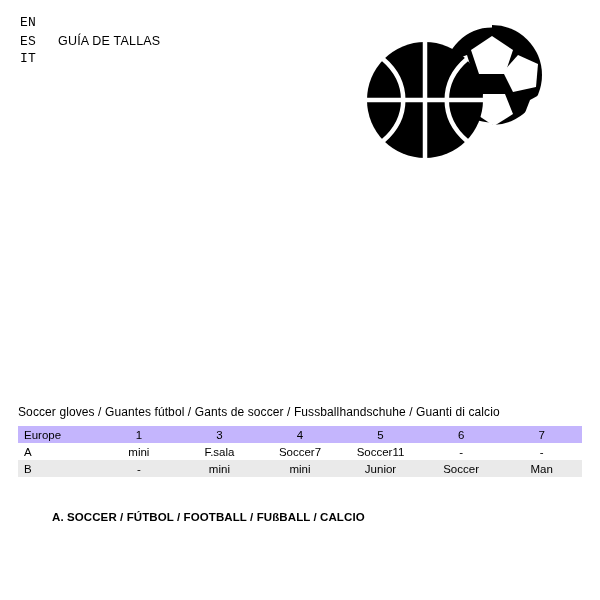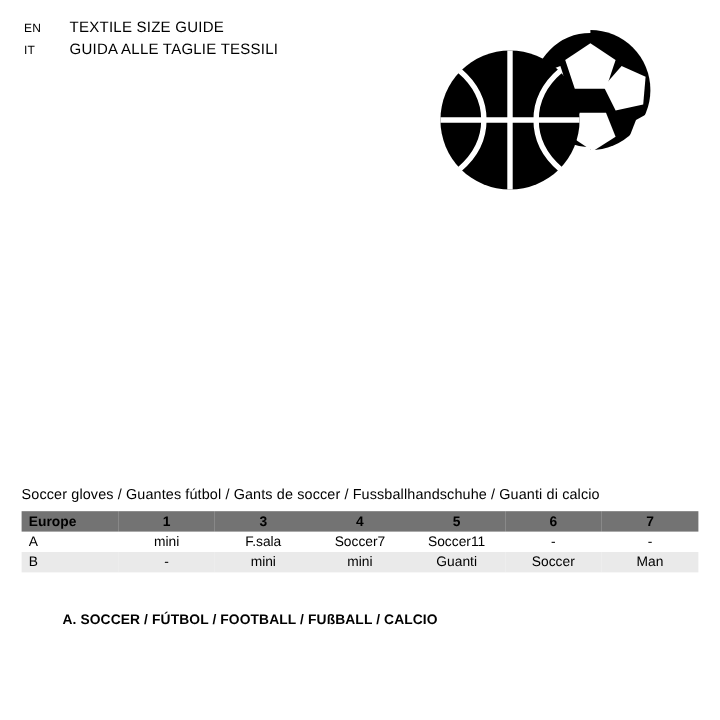--- a/index.html
+++ b/index.html
@@ -24,22 +24,23 @@
     width: 300px;
   }
   .lang-row {
     display: flex;
     align-items: baseline;
     height: 18px;
     line-height: 18px;
   }
   .lang-code {
     width: 38px;
-    font-size: 10px;
+    font-size: 13px;
     letter-spacing: 0.2px;
+    font-family: Liberation Mono, monospace;
   }
   .lang-text {
     font-size: 12.5px;
     letter-spacing: 0.2px;
     white-space: nowrap;
   }
 
   
   .balls {
     position: absolute;
@@ -71,22 +72,21 @@
   }
   table.size-table td {
     font-size: 11.5px;
     height: 15px;
     padding: 1px 0;
     text-align: center;
     vertical-align: middle;
     border: none;
   }
   table.size-table tr.header-row td {
-    background: #737373;
-    font-weight: bold;
+    background: #c4b5fd;
   }
   table.size-table tr.row-b td {
     background: #eaeaea;
   }
   table.size-table td.label-cell {
     text-align: left;
     padding-left: 6px;
   }
 
   
@@ -104,25 +104,27 @@
     letter-spacing: 0.1px;
     white-space: nowrap;
   }
 </style>
 </head>
 <body>
 
 <div class="lang-block">
   <div class="lang-row">
     <span class="lang-code">EN</span>
-    <span class="lang-text">TEXTILE SIZE GUIDE</span>
+  </div>
+  <div class="lang-row">
+    <span class="lang-code">ES</span>
+    <span class="lang-text">GUÍA DE TALLAS</span>
   </div>
   <div class="lang-row">
     <span class="lang-code">IT</span>
-    <span class="lang-text">GUIDA ALLE TAGLIE TESSILI</span>
   </div>
 </div>
 
 <div class="balls">
   <svg width="210" height="145" viewBox="0 0 210 145" xmlns="http://www.w3.org/2000/svg">
 
     <g>
       <circle cx="137" cy="53" r="50" fill="#000000"></circle>
 
       <path d="M137 14 L158 28 L150 52 L124 52 L116 28 Z" fill="#ffffff"></path>
@@ -168,21 +170,21 @@
         <td>Soccer7</td>
         <td>Soccer11</td>
         <td>-</td>
         <td>-</td>
       </tr>
       <tr class="row-b">
         <td class="label-cell">B</td>
         <td>-</td>
         <td>mini</td>
         <td>mini</td>
-        <td>Guanti</td>
+        <td>Junior</td>
         <td>Soccer</td>
         <td>Man</td>
       </tr>
     </tbody>
   </table>
 </div>
 
 <div class="legend">
   <div class="legend-line">A.  SOCCER / FÚTBOL / FOOTBALL / FUßBALL / CALCIO</div>
 </div>

